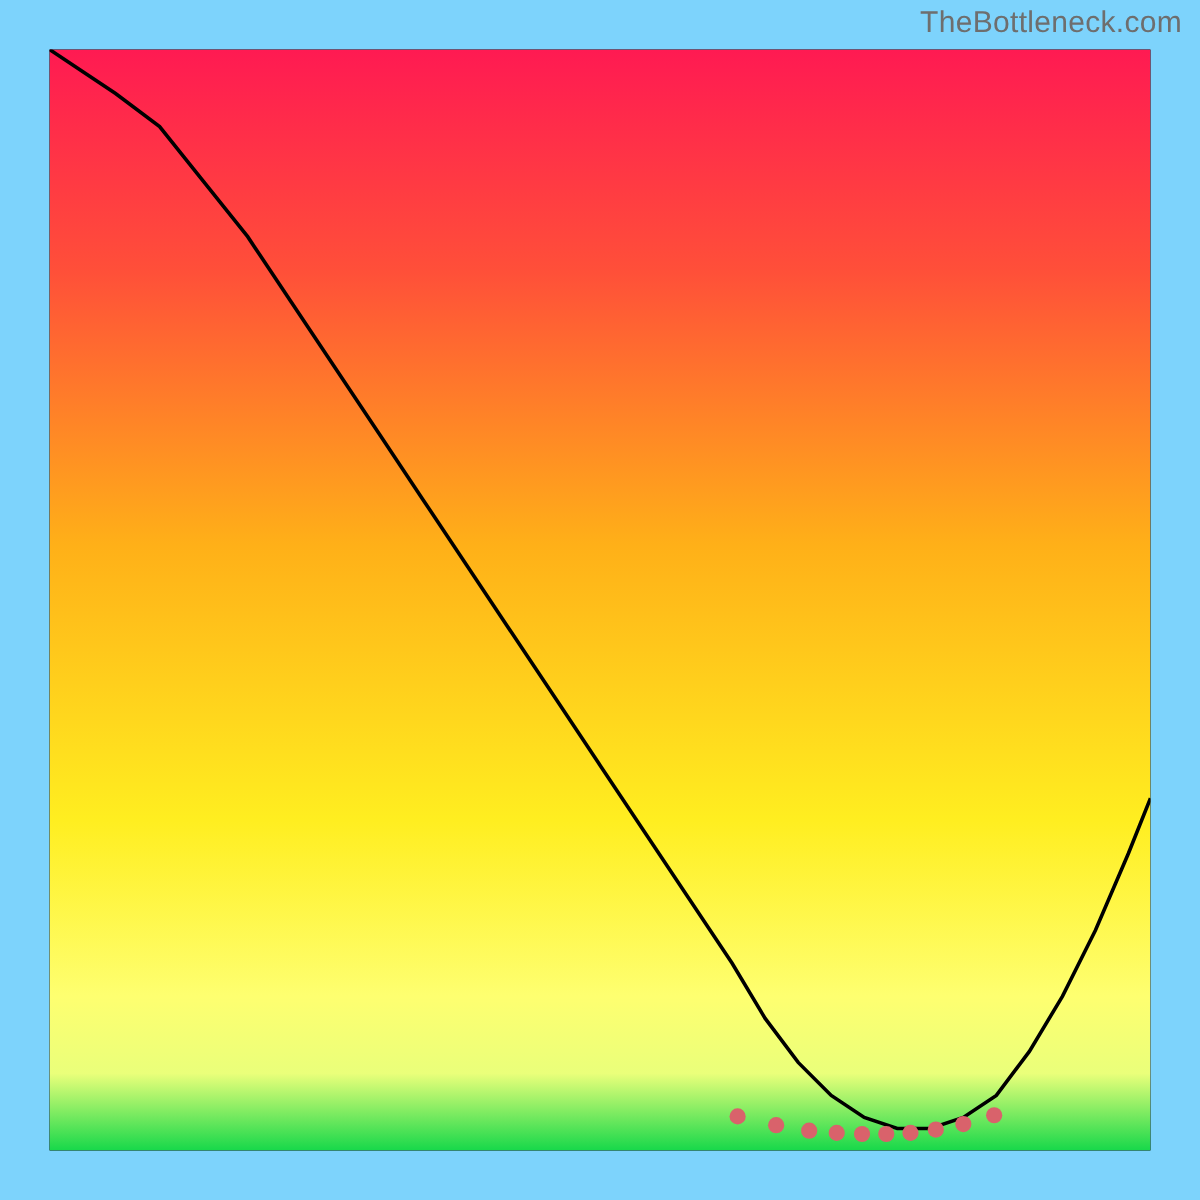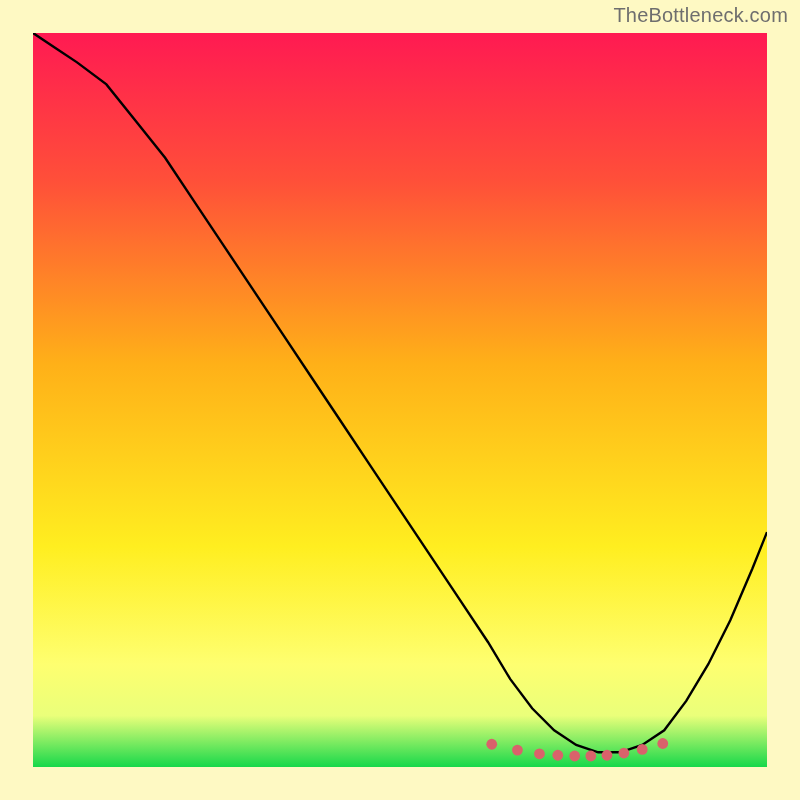--- a/index.html
+++ b/index.html
@@ -8,21 +8,21 @@
     width: 800px;
     height: 800px;
     background: #000;
     font-family: Arial, Helvetica, sans-serif;
     overflow: hidden;
   }
   .outer {
     position: relative;
     width: 800px;
     height: 800px;
-    background: #fef9c3;
+    background: #7dd3fc;
     text-align: right;
   }
   .watermark {
     position: absolute;
     top: 4px;
     right: 12px;
     color: #6e6e6e;
     font-size: 20px;
     font-weight: 500;
     letter-spacing: 0.2px;

